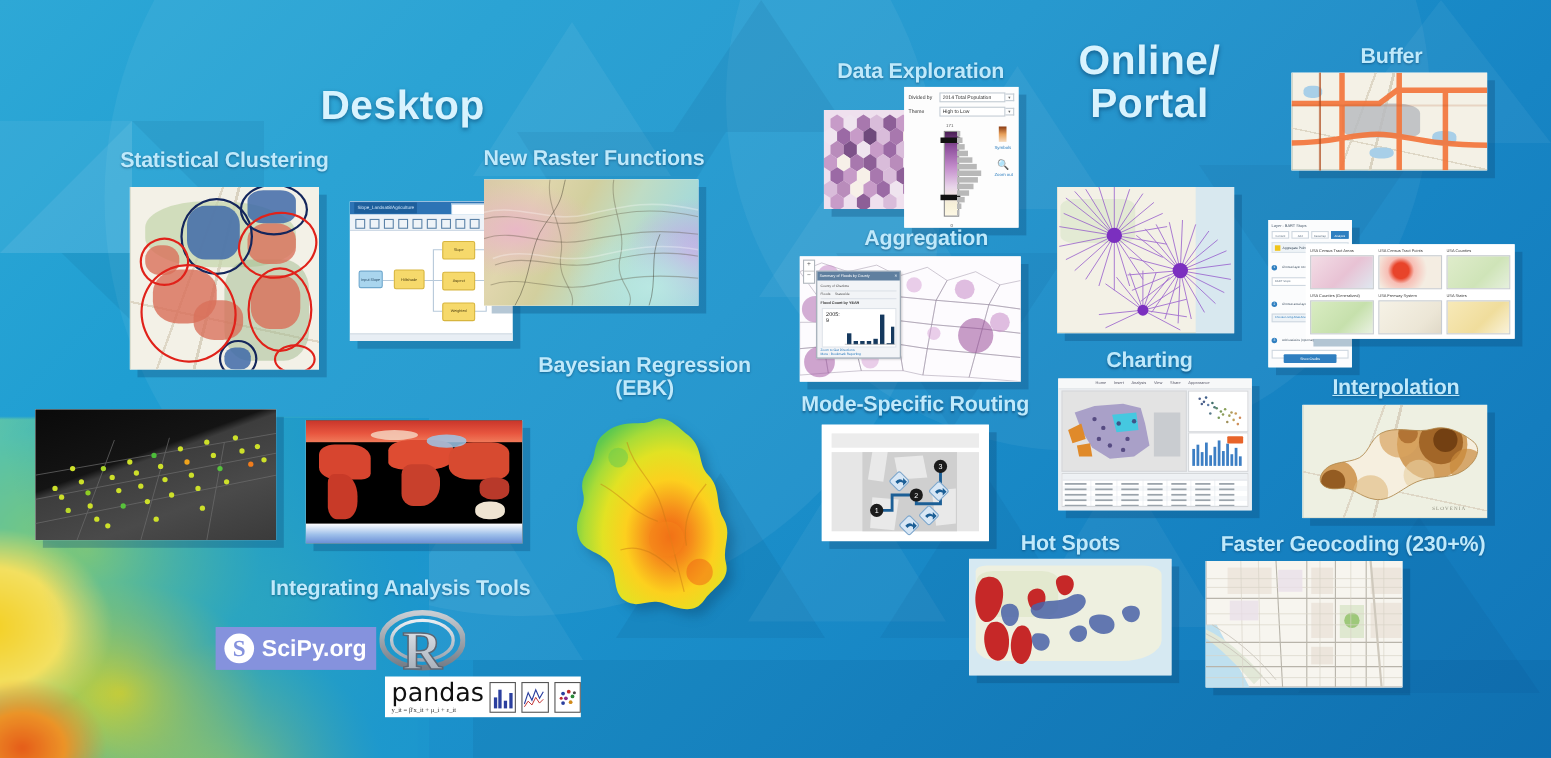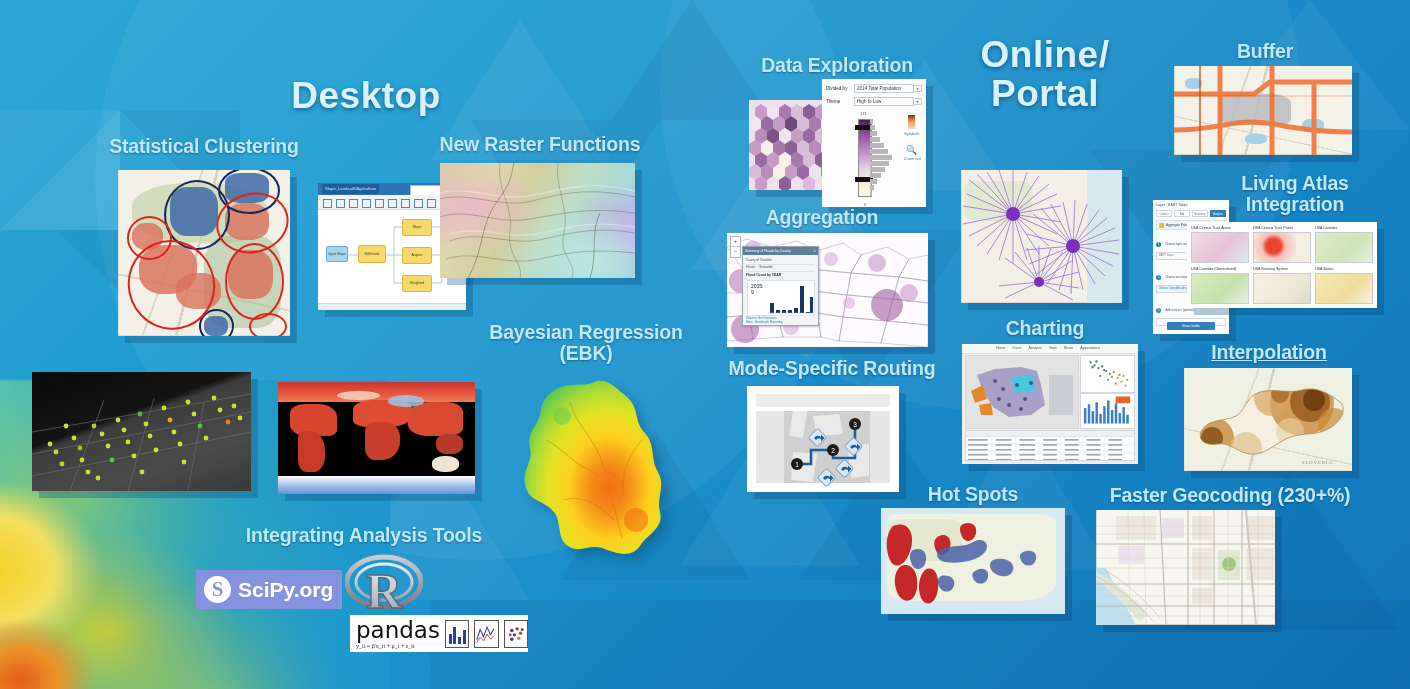--- a/index.html
+++ b/index.html
@@ -481,21 +481,21 @@
         <span style="display:block;width:7px;height:14px;margin:0 auto;background:linear-gradient(180deg,#8a3a12,#e8a05a,#f6dcc0);"></span>
         <span style="display:block;font-size:4px;color:#2b7dbf;margin-top:2px;">Symbols</span>
       </div>
       <div style="position:absolute;left:82px;top:66px;text-align:center;">
         <span style="display:block;font-size:9px;line-height:10px;color:#333;">🔍</span>
         <span style="display:block;font-size:4px;color:#2b7dbf;margin-top:1px;white-space:pre-line;">Zoom out</span>
       </div>
     </div>
   </div>
 
-  <div class="lbl item" style="left:712px;top:207px;width:220px;">Aggregation</div>
+  <div class="lbl item" style="left:732px;top:207px;width:220px;">Aggregation</div>
   <div class="thumb" style="left:727px;top:233px;width:201px;height:114px;">
     <div class="inner" style="background:#fdfbfe;">
 
       <svg viewBox="0 0 201 114" style="position:absolute;inset:0;width:100%;height:100%;">
         <g stroke="#6f5f7a" stroke-width=".4" fill="none" opacity=".75">
           <path d="M0 14 L20 6 L44 14 L40 34 L16 36 Z"></path>
           <path d="M44 14 L70 8 L90 18 L82 36 L40 34 Z"></path>
           <path d="M90 18 L116 10 L134 22 L124 40 L82 36 Z"></path>
           <path d="M134 22 L160 14 L182 26 L172 44 L124 40 Z"></path>
           <path d="M182 26 L201 22 L201 48 L172 44 Z"></path>
@@ -858,22 +858,20 @@
           <path d="M140 18 L140 89"></path>
         </g>
         <g stroke="#b04a1c" stroke-width="1.4" fill="none" opacity=".9">
           <path d="M26 0 L26 89"></path>
           <path d="M0 30 L178 30" opacity=".25"></path>
         </g>
       </svg>
     </div>
   </div>
 
-  <div class="lbl item" style="left:1196px;top:173px;width:198px;">Living Atlas
-Integration</div>
 
   <div class="thumb" style="left:1153px;top:200px;width:76px;height:134px;">
     <div class="inner" style="background:#fbfcfd;">
       <div style="position:absolute;left:3px;top:3px;font-size:3.6px;color:#456;">
         <span>Layer :   BART Stops</span>
       </div>
       <div style="position:absolute;left:3px;top:10px;right:3px;height:7px;display:flex;gap:2px;">
         <span style="flex:1;border:1px solid #cfd8e0;background:#fff;font-size:2.6px;color:#678;text-align:center;line-height:7px;">Content</span>
         <span style="flex:1;border:1px solid #cfd8e0;background:#fff;font-size:2.6px;color:#678;text-align:center;line-height:7px;">Add</span>
         <span style="flex:1;border:1px solid #cfd8e0;background:#fff;font-size:2.6px;color:#678;text-align:center;line-height:7px;">Basemap</span>

